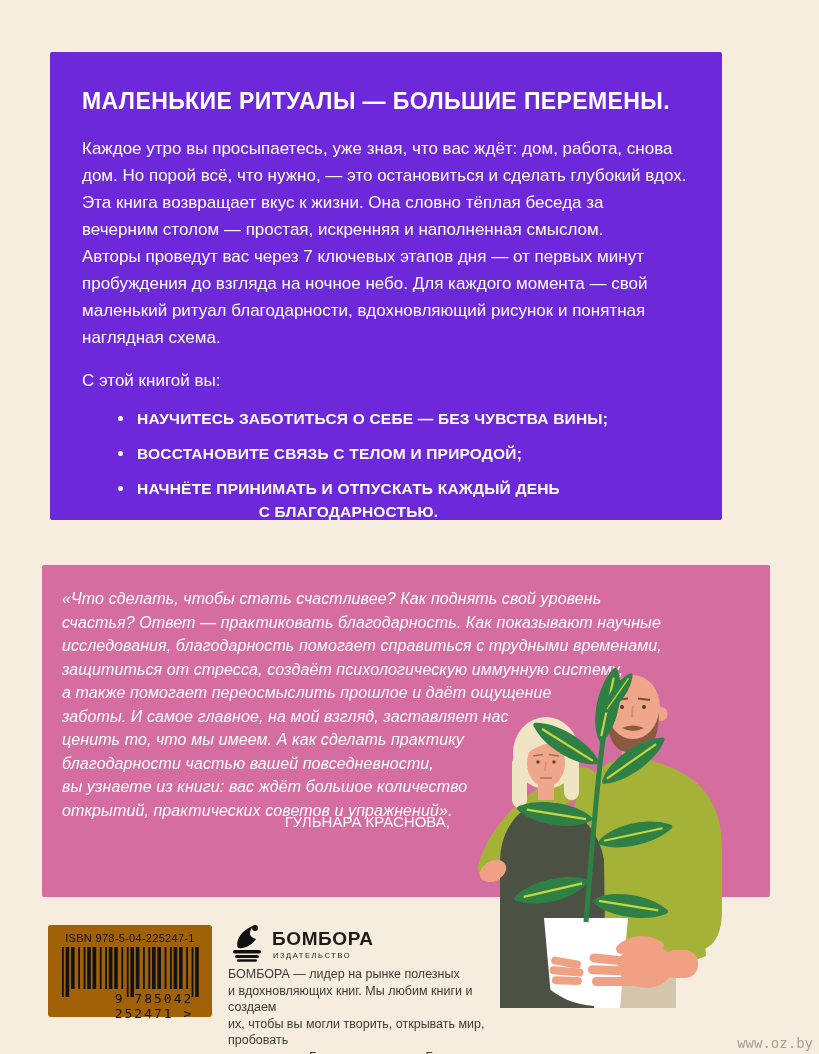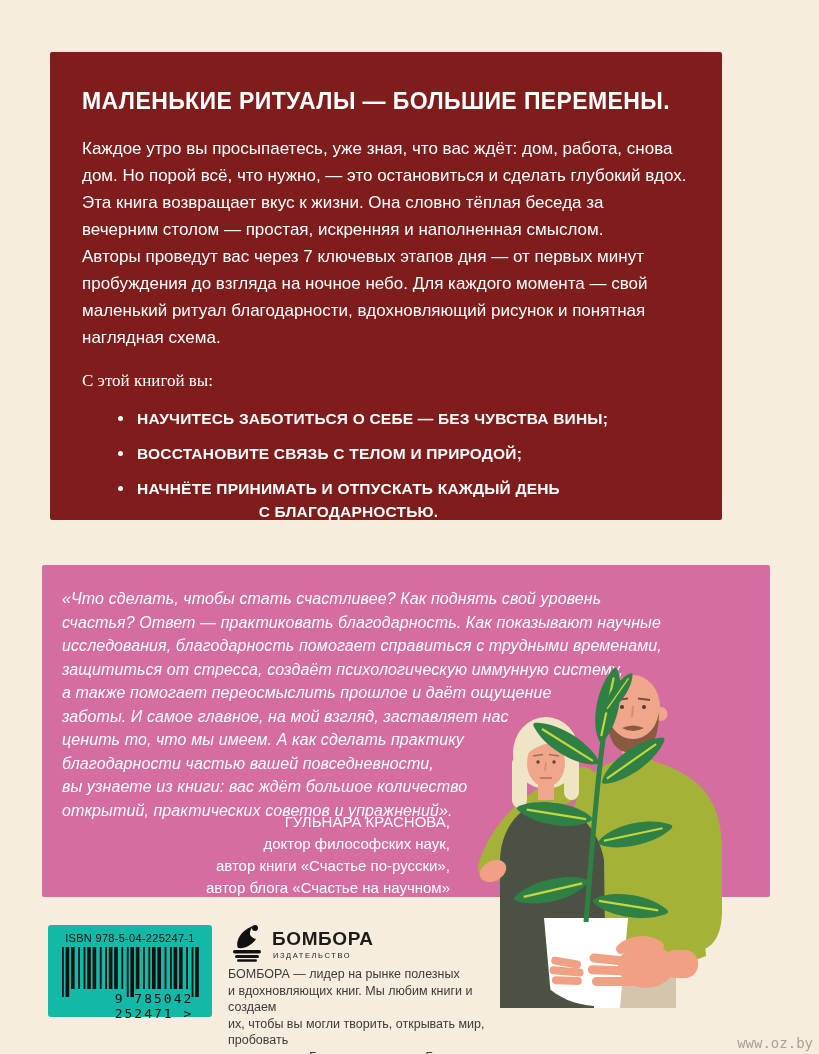--- a/index.html
+++ b/index.html
@@ -1,38 +1,38 @@
 <!DOCTYPE html>
 <html><head>
 <meta charset="utf-8">
 <style>
   * { margin:0; padding:0; box-sizing:border-box; }
   html,body { width:819px; }
   body { font-family:"Liberation Sans", sans-serif; }
   .page { position:relative; width:819px; height:1054px; background:#f7edde; overflow:hidden; }
 
   .panel { position:absolute; border-radius:2px; color:#ffffff; }
-  .panel.teal { left:50px; top:52px; width:672px; height:468px; background:#7f1d1d; padding:36px 28px 8px 32px; }
+  .panel.teal { left:50px; top:52px; width:672px; height:468px; background:#6d28d9; padding:36px 28px 8px 32px; }
   .panel.pink { left:42px; top:565px; width:728px; height:332px; background:#d66da0; padding:22px 28px 0 20px; }
 
   .pre { white-space:pre-line; }
 
   .panel-title { font-size:23px; font-weight:bold; letter-spacing:0.4px; margin-bottom:20px; }
   .annotation { font-size:17px; line-height:27px; margin-bottom:16px;margin-top:8px; }
-  .list-intro { font-size:17px; line-height:27px; margin-bottom:13px;font-family:Liberation Serif, serif; }
+  .list-intro { font-size:17px; line-height:27px; margin-bottom:13px; }
   .bullets { list-style:none; margin-left:36px;text-align:center; }
   .bullets li { display:flex; align-items:flex-start; margin-bottom:12px; font-size:15.5px; font-weight:bold; line-height:23px; letter-spacing:0.2px; }
   .bullets .dot { width:5px; height:5px; border-radius:50%; background:#fff; margin:9px 14px 0 0; flex:0 0 auto; }
 
   .quote { font-size:16px; font-style:italic; line-height:23.5px; letter-spacing:0.1px; }
   .attribution { position:absolute; left:32px; top:246px; width:376px; text-align:right; font-weight:normal; font-size:15px; line-height:22px; }
 
   .illustration { position:absolute; left:440px; top:650px; z-index:5; }
 
-  .barcode-box { position:absolute; left:48px; top:925px; width:164px; height:92px; background:#14b8a6; border-radius:3px; }
+  .barcode-box { position:absolute; left:48px; top:925px; width:164px; height:92px; background:#a16207; border-radius:3px; }
   .isbn { position:absolute; left:0; right:0; top:7px; text-align:center; font-size:11px; color:#111; letter-spacing:0.3px; }
   .bars { position:absolute; left:12px; top:22px; }
   .digits { position:absolute; left:0; right:0; top:66px; text-align:center; font-family:"DejaVu Sans Mono", monospace; font-size:13px; color:#111; letter-spacing:2px;padding-left:48px; }
 
   .publisher { position:absolute; left:228px; top:922px; width:260px; color:#1d1c1a; }
   .logo-icon { position:absolute; left:0; top:2px; }
   .pub-name { position:absolute; left:44px; top:6px; font-size:19px; font-weight:bold; letter-spacing:0.6px;text-align:center; }
   .pub-sub { position:absolute; left:45px; top:29px; font-size:7.5px; font-weight:normal; letter-spacing:1.6px; }
   .pub-desc { position:absolute; left:0; top:44px; width:260px; font-size:12.5px; line-height:16.5px; color:#3b3a36; }
 
@@ -77,23 +77,20 @@
 исследования, благодарность помогает справиться с трудными временами,
 защититься от стресса, создаёт психологическую иммунную систему,
 а также помогает переосмыслить прошлое и даёт ощущение
 заботы. И самое главное, на мой взгляд, заставляет нас
 ценить то, что мы имеем. А как сделать практику
 благодарности частью вашей повседневности,
 вы узнаете из книги: вас ждёт большое количество
 открытий, практических советов и упражнений».</p>
     <div class="attribution">
       <div>ГУЛЬНАРА КРАСНОВА,</div>
-      <div class="pre">доктор философских наук,
-автор книги «Счастье по-русски»,
-автор блога «Счастье на научном»</div>
     </div>
   </section>
 
   <svg class="illustration" width="320" height="360" viewBox="0 0 320 360">
     <defs>
       <g id="leaf">
         <path d="M0,0 C14,-13 52,-15 73,-3 C77,-1 77,1 73,3 C52,15 14,13 0,2 Z" fill="#2e8045"></path>
         <path d="M6,0 L66,0" stroke="#c7d63e" stroke-width="2.2" fill="none"></path>
       </g>
     </defs>

